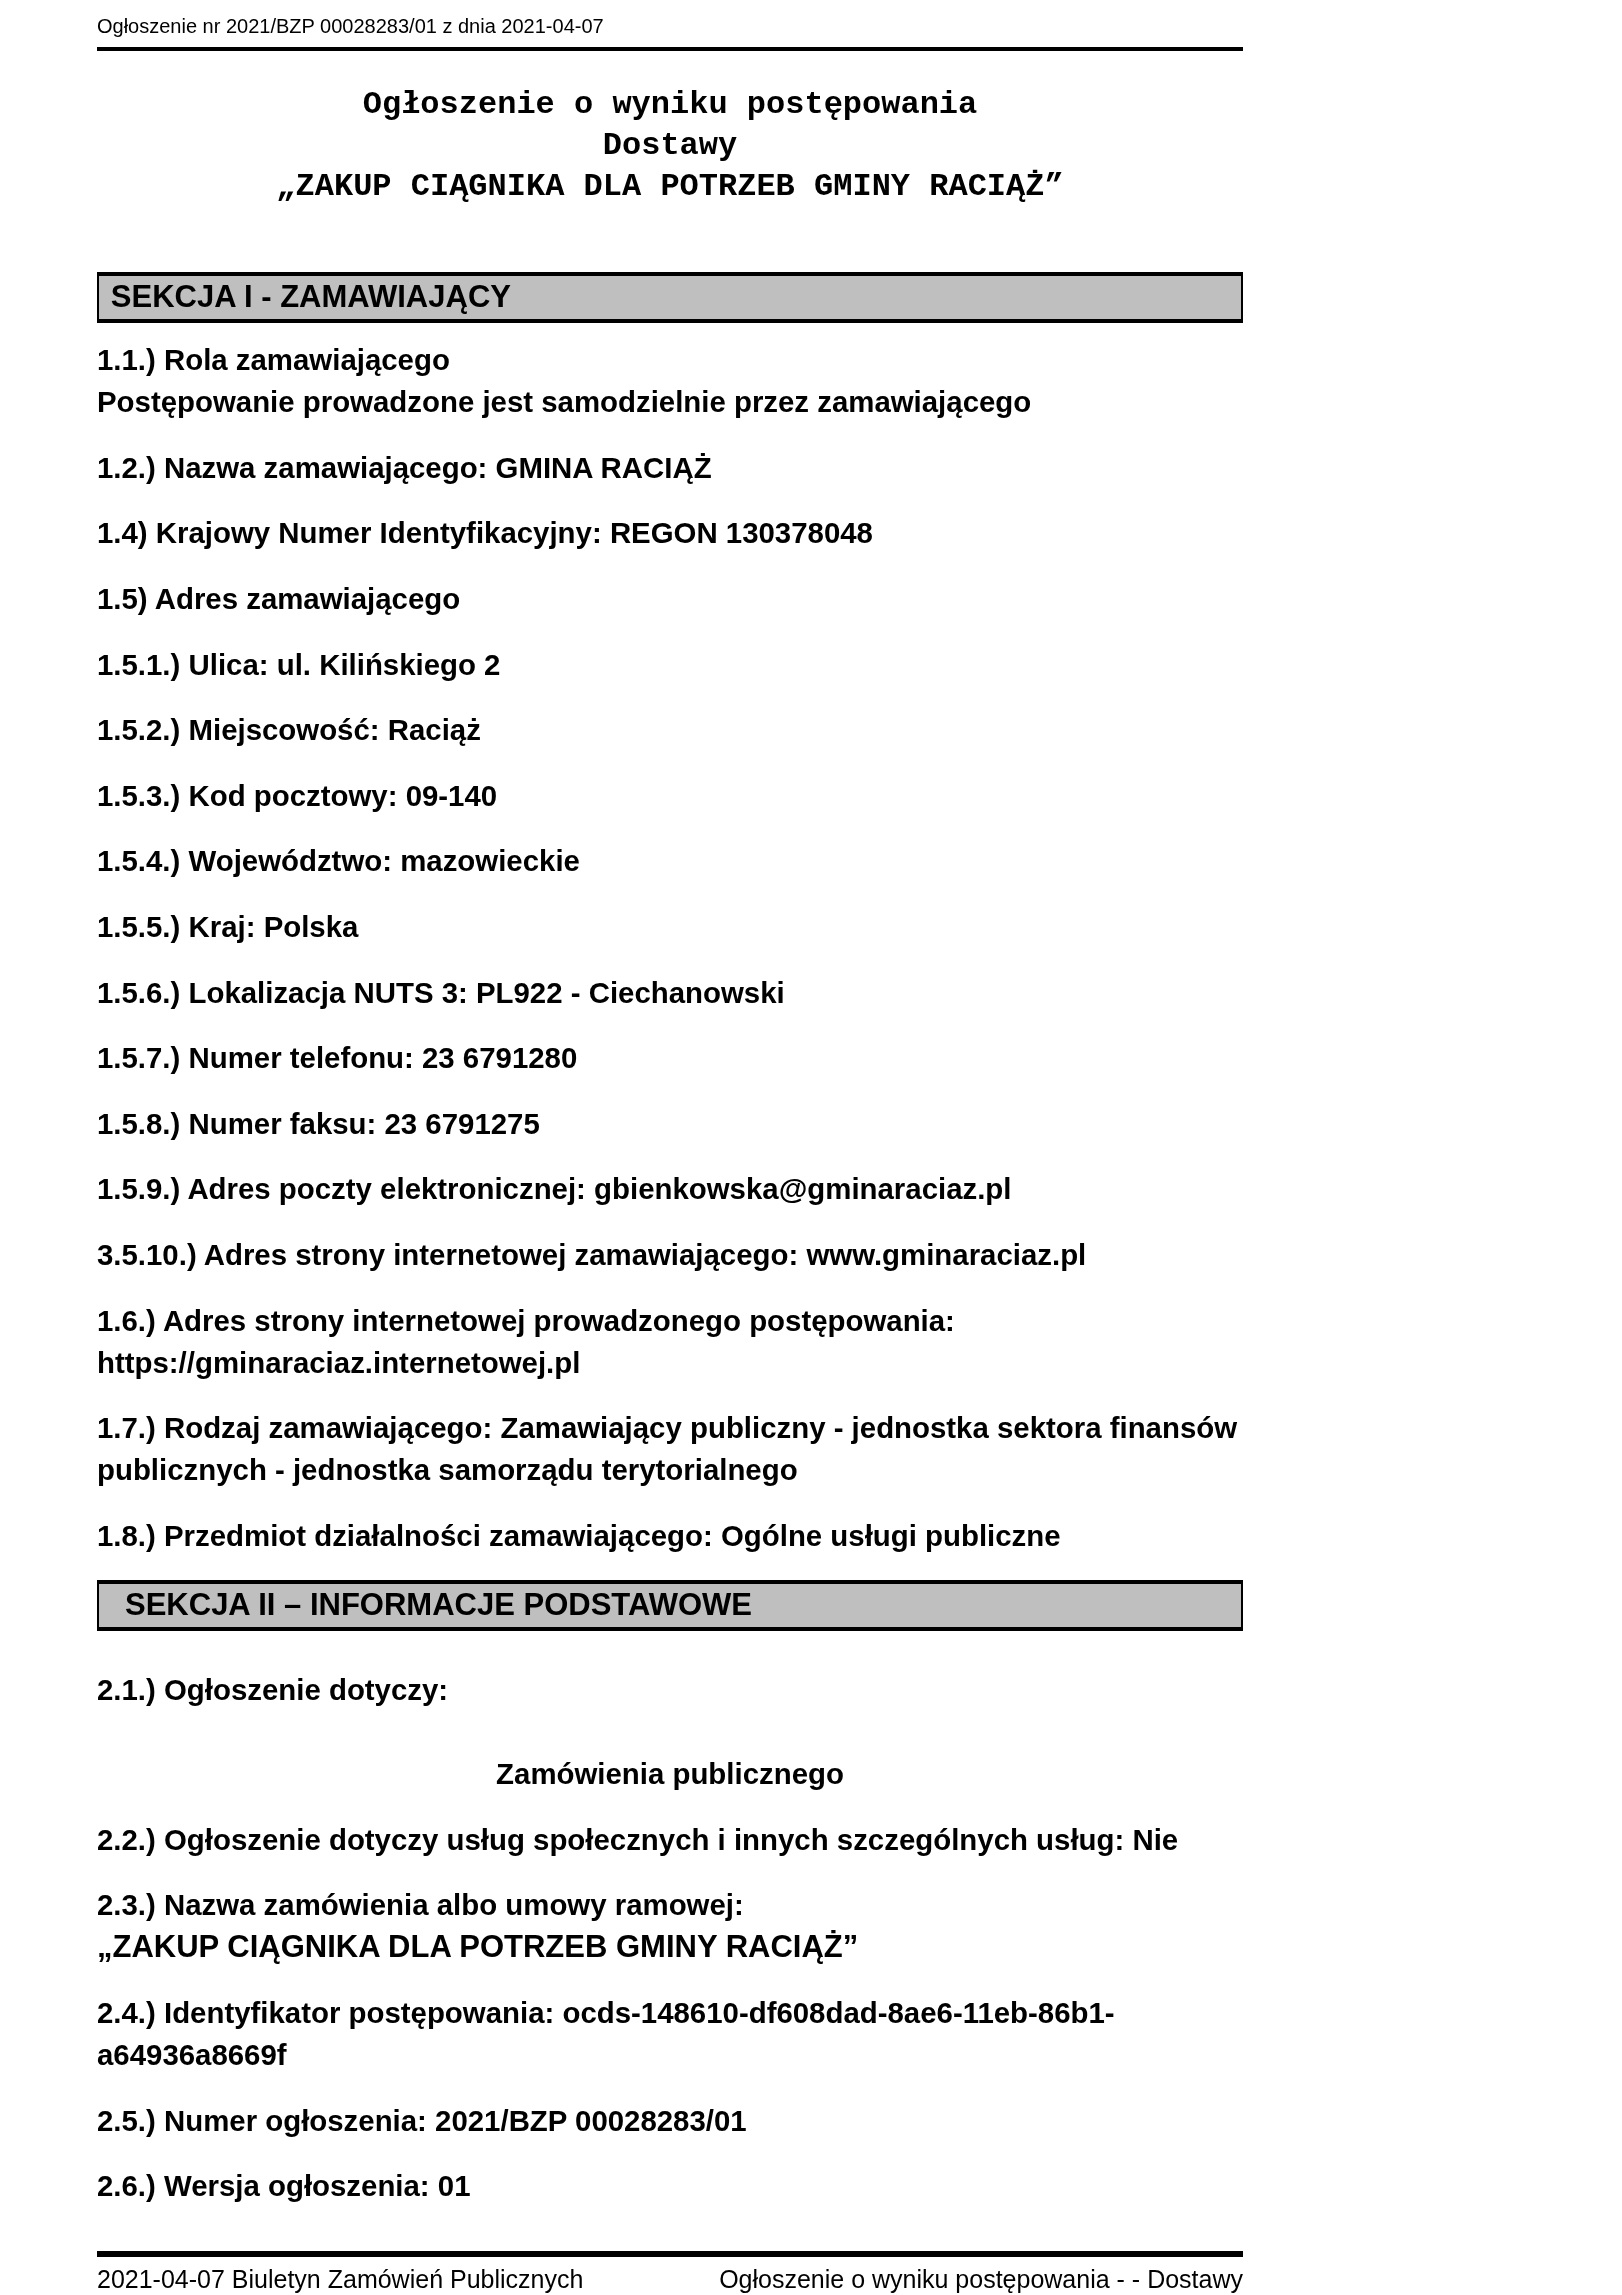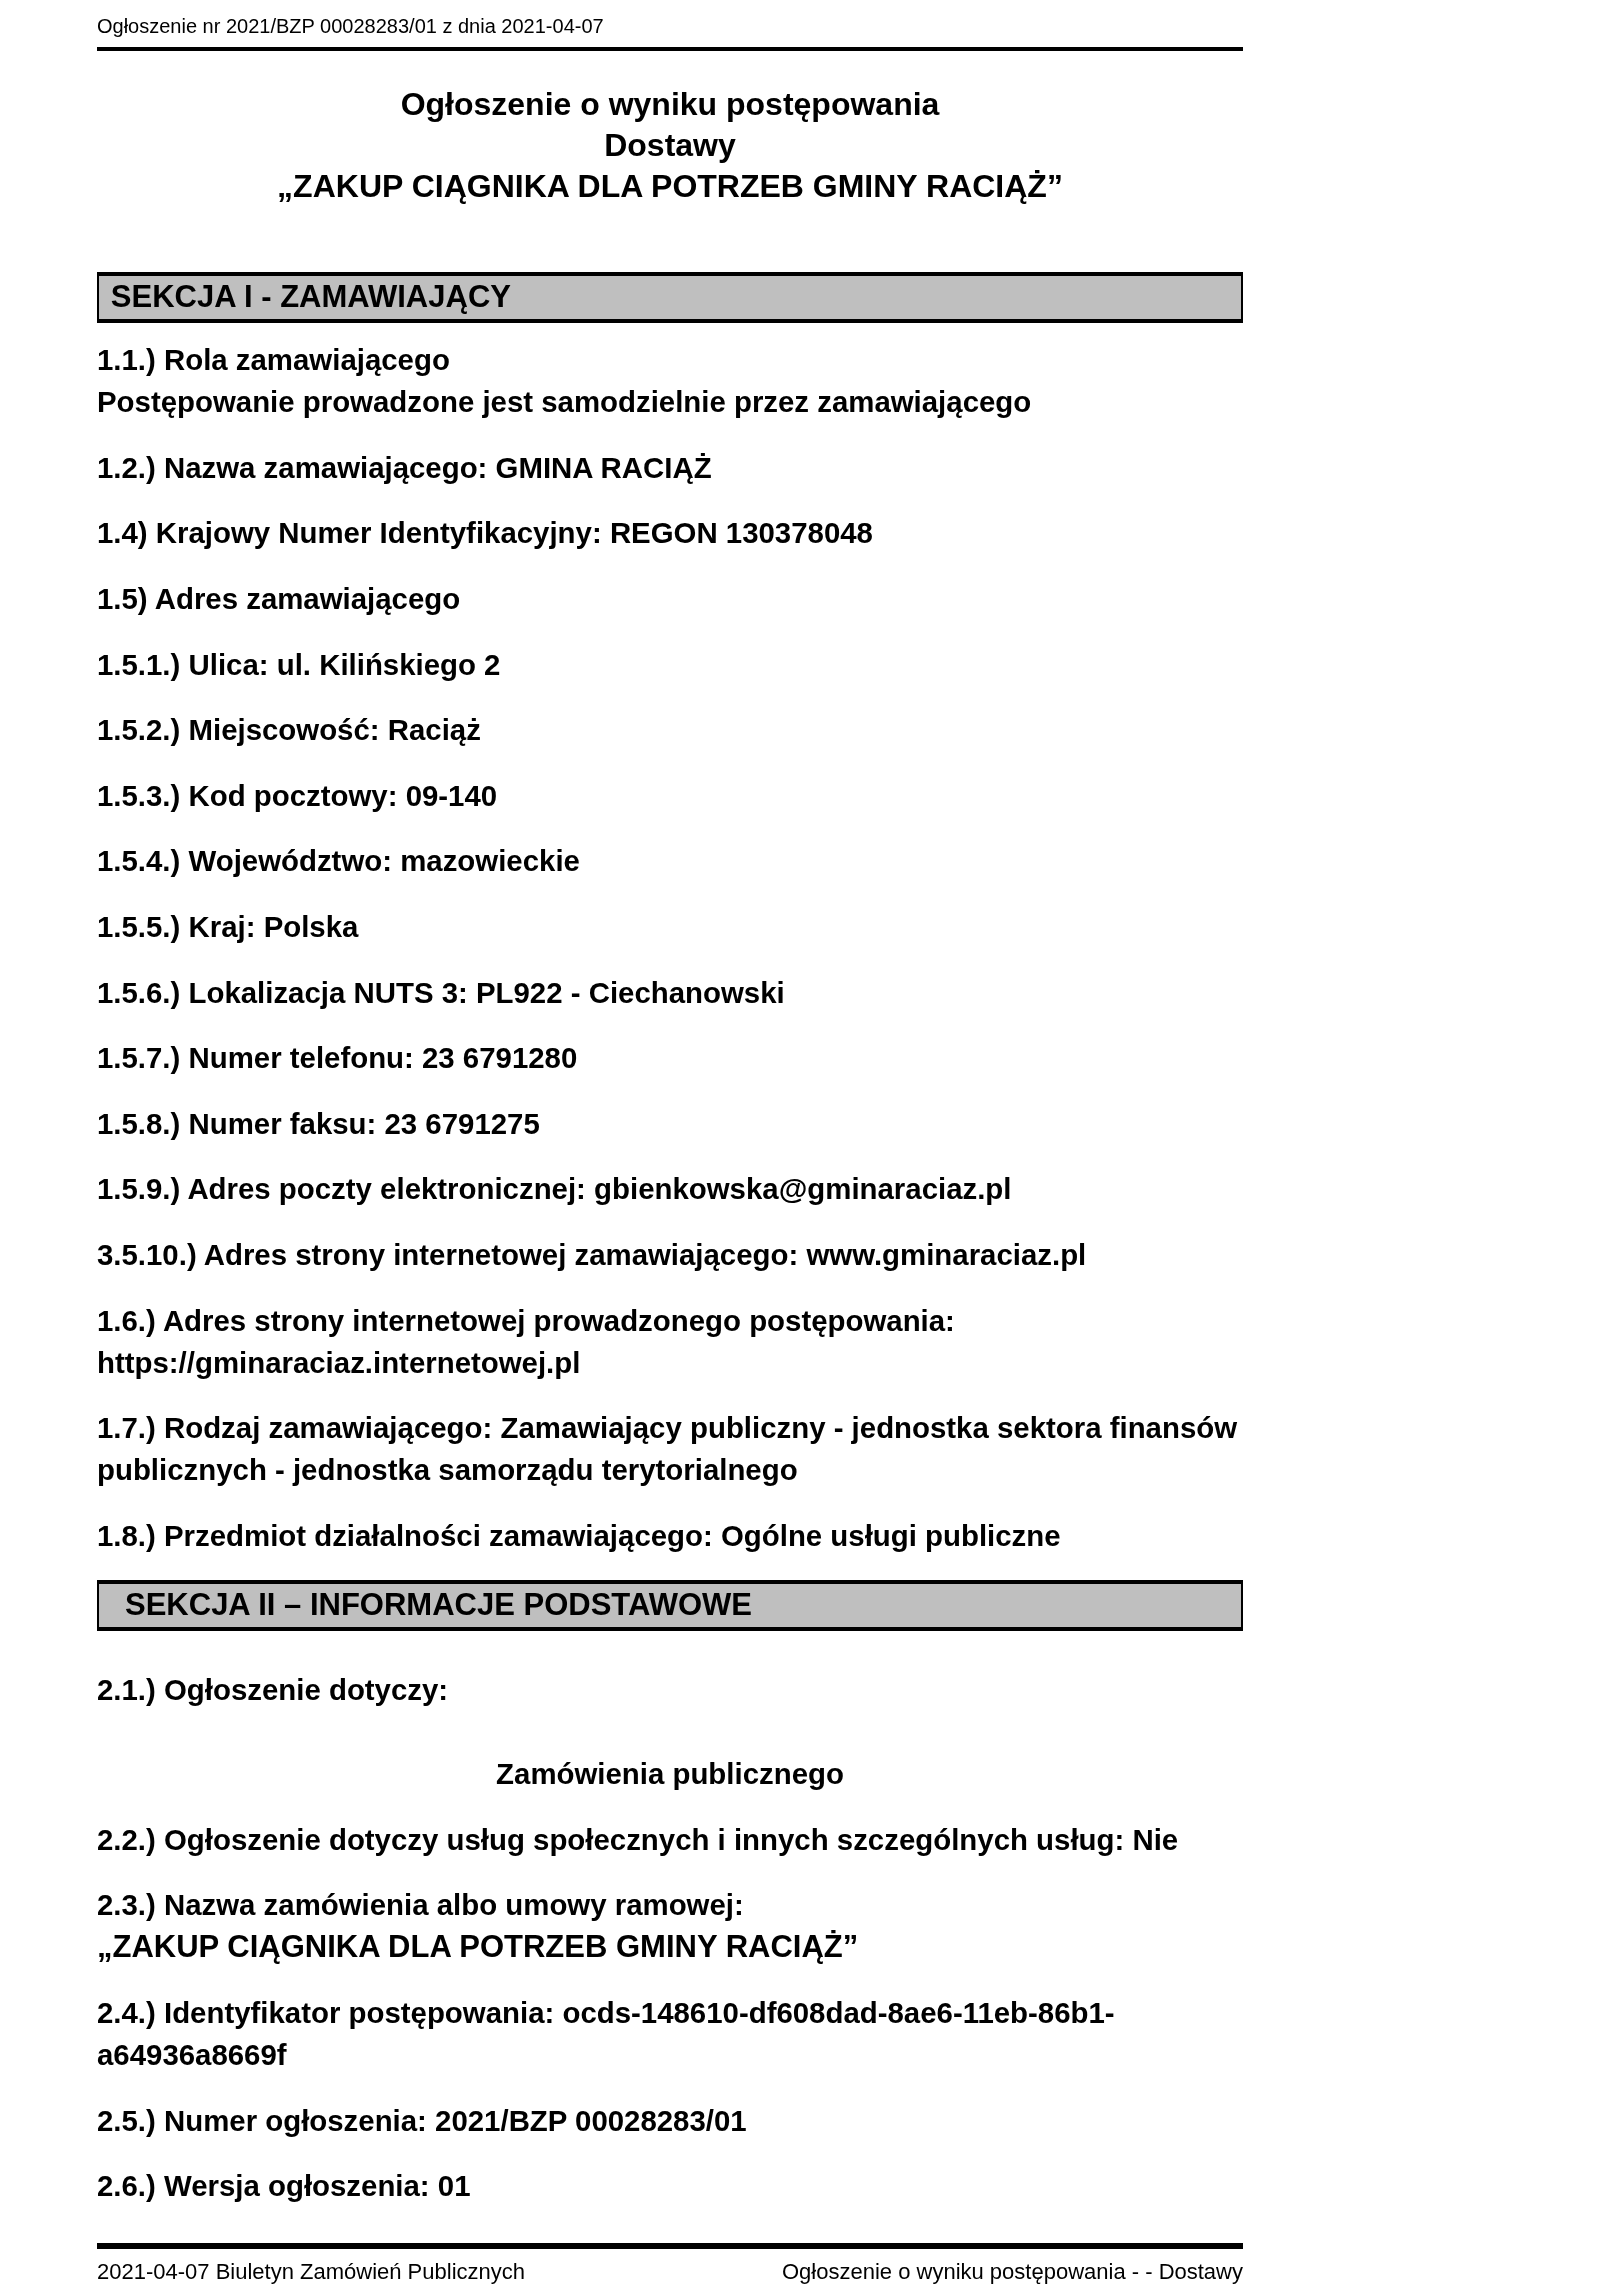--- a/index.html
+++ b/index.html
@@ -15,20 +15,21 @@
 
   .doc-header { font-size:20px; line-height:26px; }
   .top-rule { height:4.6px; background:#000; margin-top:7.9px; }
 
   .title-block {
     margin-top:33px;
     text-align:center;
     font-weight:bold;
     font-size:32px;
     line-height:41px;
+    font-family:Liberation Mono, monospace;
   }
 
   .section-bar {
     background:#bfbfbf;
     border-top:4.6px solid #000;
     border-bottom:4.6px solid #000;
     border-left:2px solid #000;
     border-right:2px solid #000;
     font-weight:bold;
     font-size:31px;
@@ -40,22 +41,22 @@
 
   .field-row { font-size:29.4px; line-height:42px; margin:0 0 23.6px 0; }
   .lbl { font-weight:bold; }
   .val { font-weight:bold; }
   .val-block { display:block; }
   .val-gap { margin-top:42px;text-align:center; }
   .val-big { font-size:31px; }
 
   .footer {
     position:absolute;
-    left:97px; right:93px; bottom:11px;
-    font-size:22px; line-height:23.6px;margin-top:20px;
+    left:97px; right:93px; bottom:3px;
+    font-size:25px; line-height:23.6px;margin-top:20px;
   }
   .footer-rule { height:5.2px; background:#000; margin-bottom:11.8px; }
   .footer-row { display:flex; justify-content:space-between; }
 </style>
 </head>
 <body>
 
 <div class="page">
   <div class="content">
 

